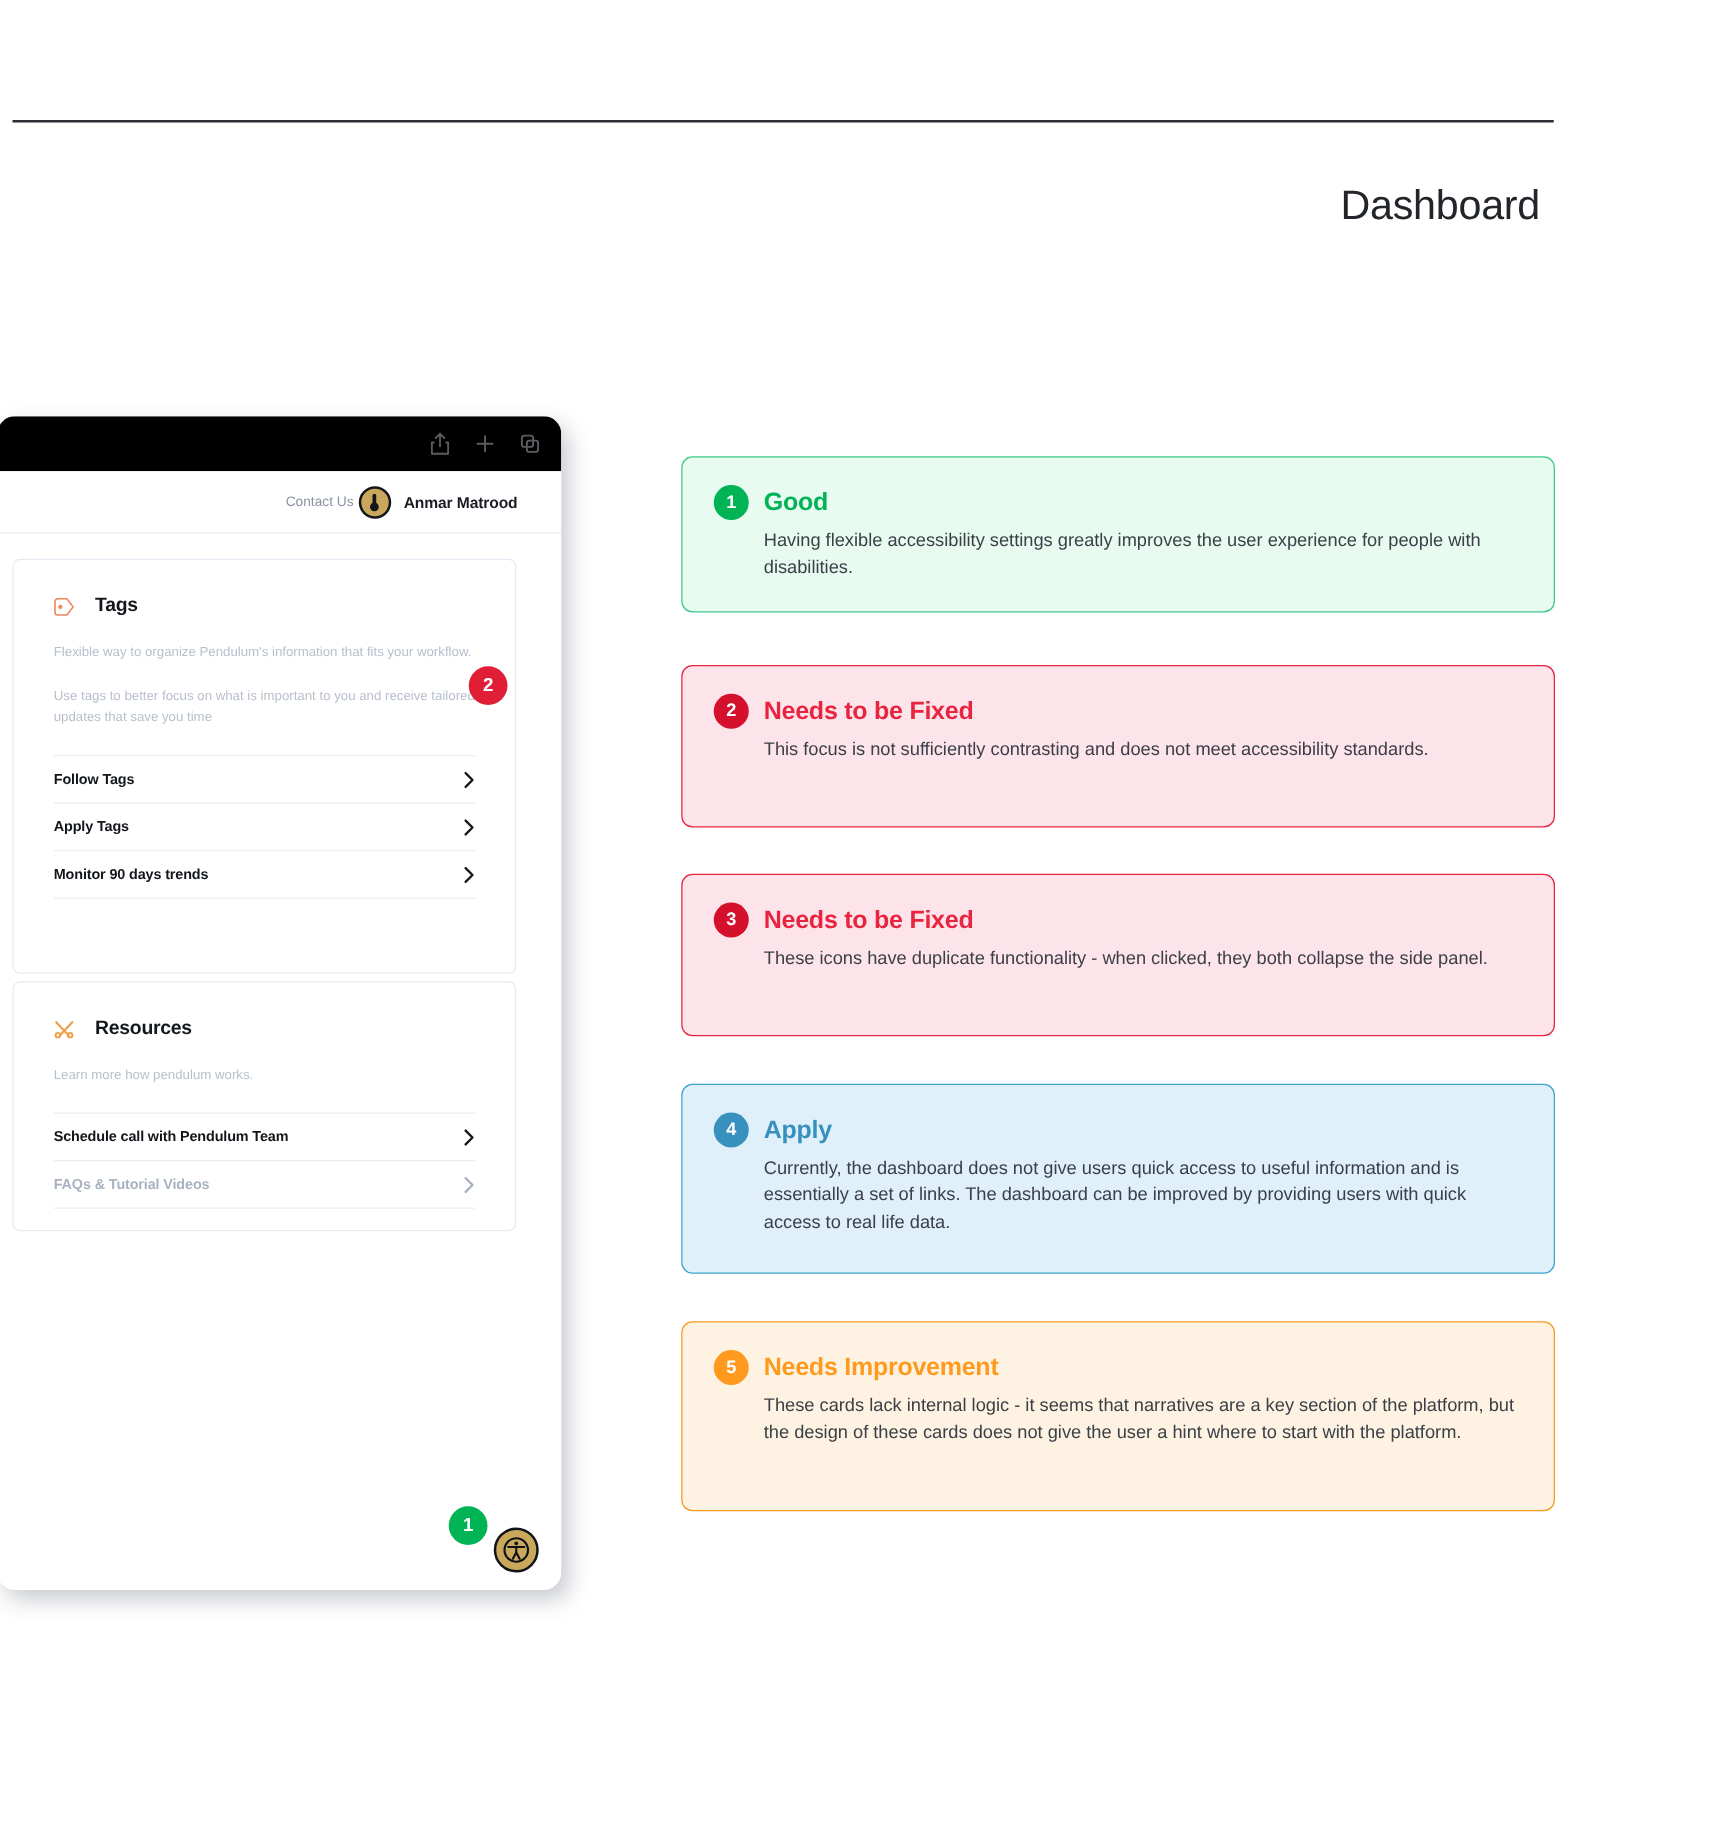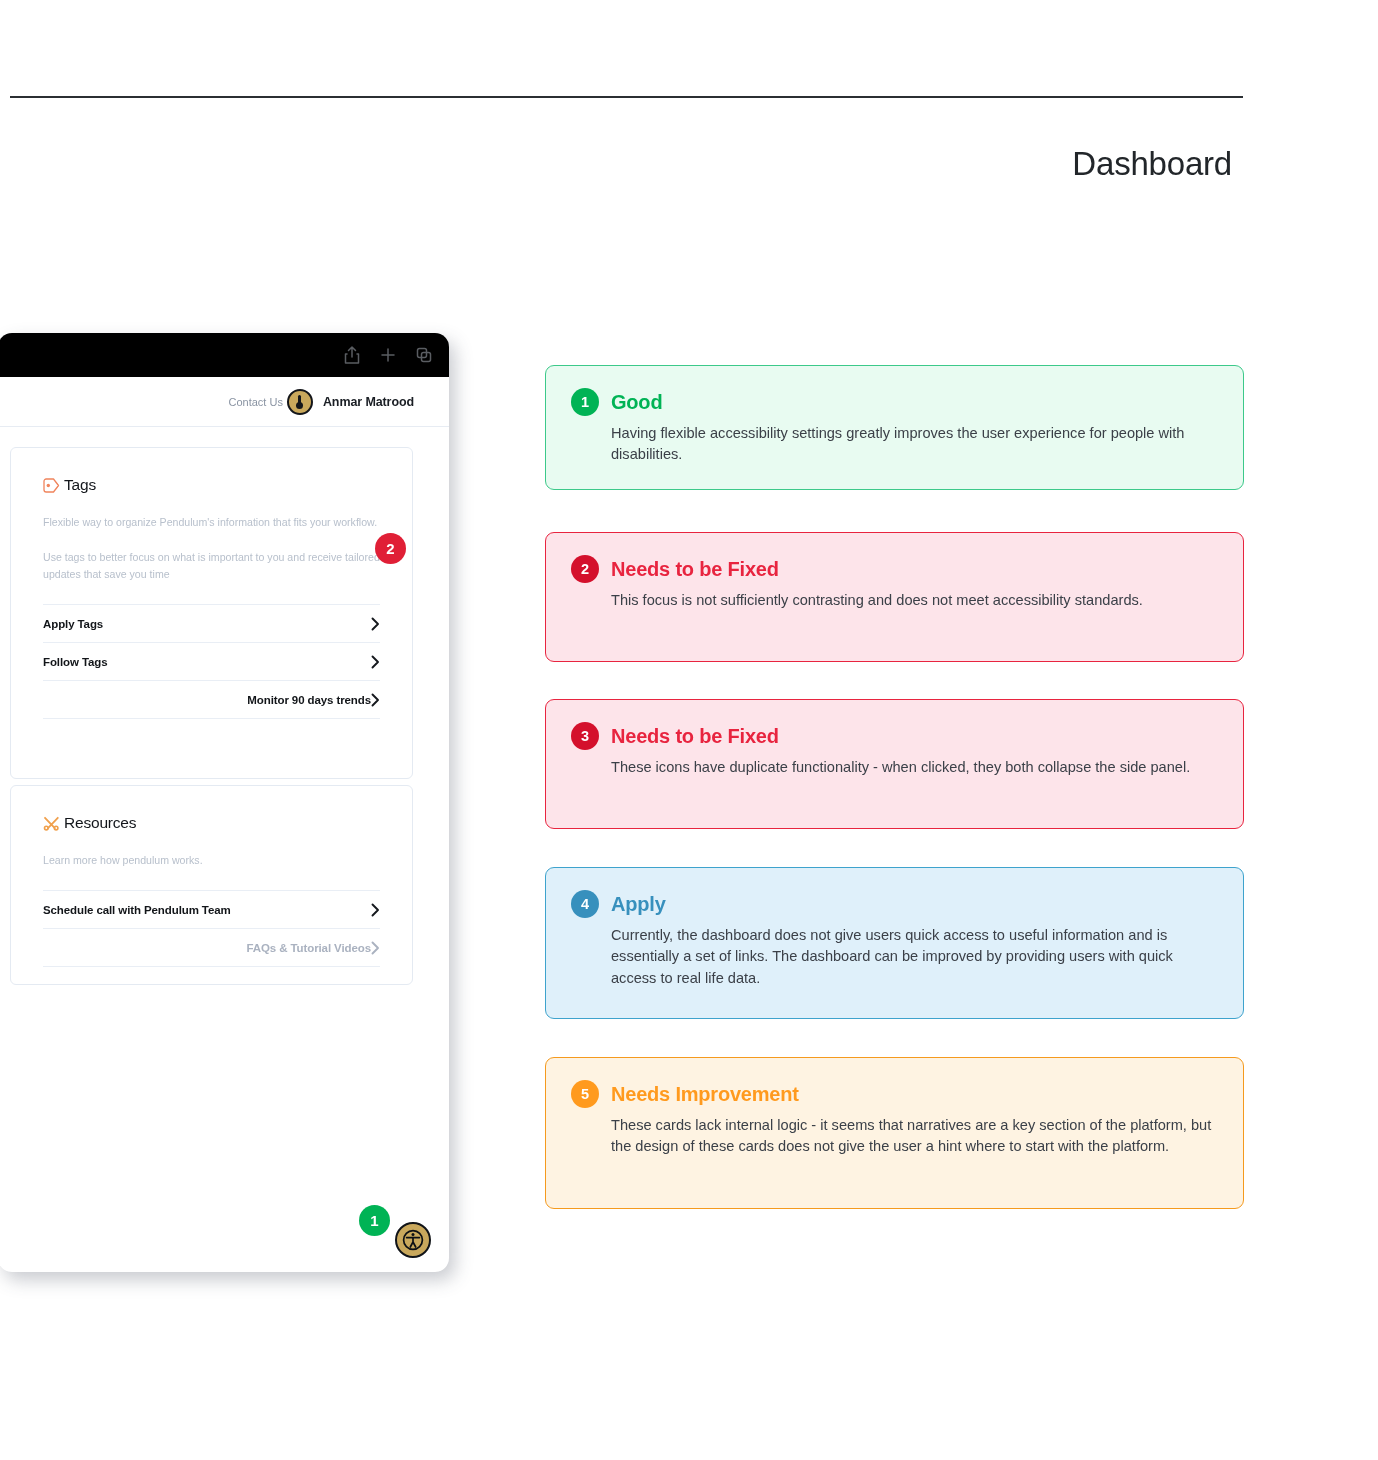--- a/index.html
+++ b/index.html
@@ -142,24 +142,24 @@
     border: 1px solid #e4eaf2;
     border-radius: 6px;
     box-sizing: border-box;
   }
   #card-tags { top: 114px; height: 332px; }
   #card-resources { top: 452px; height: 200px; }
 
   .mk-card-title {
     display: flex;
     align-items: center;
-    gap: 4px;
+    gap: 16px;
     padding: 28px 0 0 32px;
     font-size: 15.5px;
-    font-weight: 400;
+    font-weight: 700;
     color: #13161b;
     letter-spacing: -0.2px;
   }
   .mk-title-icon { width: 17px; height: 15px; flex: none; display:block; }
   .mk-title-icon svg { display:block; }
 
   .mk-desc {
     padding: 0 32px;
     margin-top: 20px;
     font-size: 10.6px;
@@ -177,21 +177,21 @@
     display: flex;
     align-items: center;
     justify-content: space-between;
     height: 37px;
     border-top: 1px solid #e9eef5;
     font-size: 11.5px;
     font-weight: 700;
     color: #121519;
     letter-spacing: -0.1px;
   }
-  .mk-link-row:last-child { border-bottom: 1px solid #e9eef5; justify-content: flex-end; }
+  .mk-link-row:last-child { border-bottom: 1px solid #e9eef5; }
   .mk-link-row.muted { color: #aab2c0; font-weight: 600; }
   .chev {
     width: 9px; height: 14px; flex: none;
     display:block;
   }
   .chev svg { display:block; }
   .mk-link-row.muted .chev svg path { stroke: #aab2c0; }
 
   
   #badge-2-overlay {
@@ -354,29 +354,29 @@
             <path d="M1 3.2 A2.2 2.2 0 0 1 3.2 1 L10.5 1 L15.5 7.5 L10.5 14 L3.2 14 A2.2 2.2 0 0 1 1 11.8 Z" fill="none" stroke="#f0845c" stroke-width="1.3" stroke-linejoin="round"></path>
             <circle cx="5.3" cy="7.5" r="1.7" fill="#f0845c"></circle>
           </svg>
         </span>
         <span>Tags</span>
       </div>
       <div class="mk-desc">Flexible way to organize Pendulum's information that fits your workflow.</div>
       <div class="mk-desc second">Use tags to better focus on what is important to you and receive tailored updates that save you time</div>
       <div class="mk-links">
         <div class="mk-link-row">
-          <span>Apply Tags</span>
+          <span>Follow Tags</span>
           <span class="chev">
             <svg width="9" height="14" viewBox="0 0 9 14">
                 <path d="M1.5 1.5 L7 7 L1.5 12.5" fill="none" stroke="#15181d" stroke-width="1.9" stroke-linecap="round" stroke-linejoin="round"></path>
               </svg>
           </span>
         </div>
         <div class="mk-link-row">
-          <span>Follow Tags</span>
+          <span>Apply Tags</span>
           <span class="chev">
             <svg width="9" height="14" viewBox="0 0 9 14">
                 <path d="M1.5 1.5 L7 7 L1.5 12.5" fill="none" stroke="#15181d" stroke-width="1.9" stroke-linecap="round" stroke-linejoin="round"></path>
               </svg>
           </span>
         </div>
         <div class="mk-link-row">
           <span>Monitor 90 days trends</span>
           <span class="chev">
             <svg width="9" height="14" viewBox="0 0 9 14">

